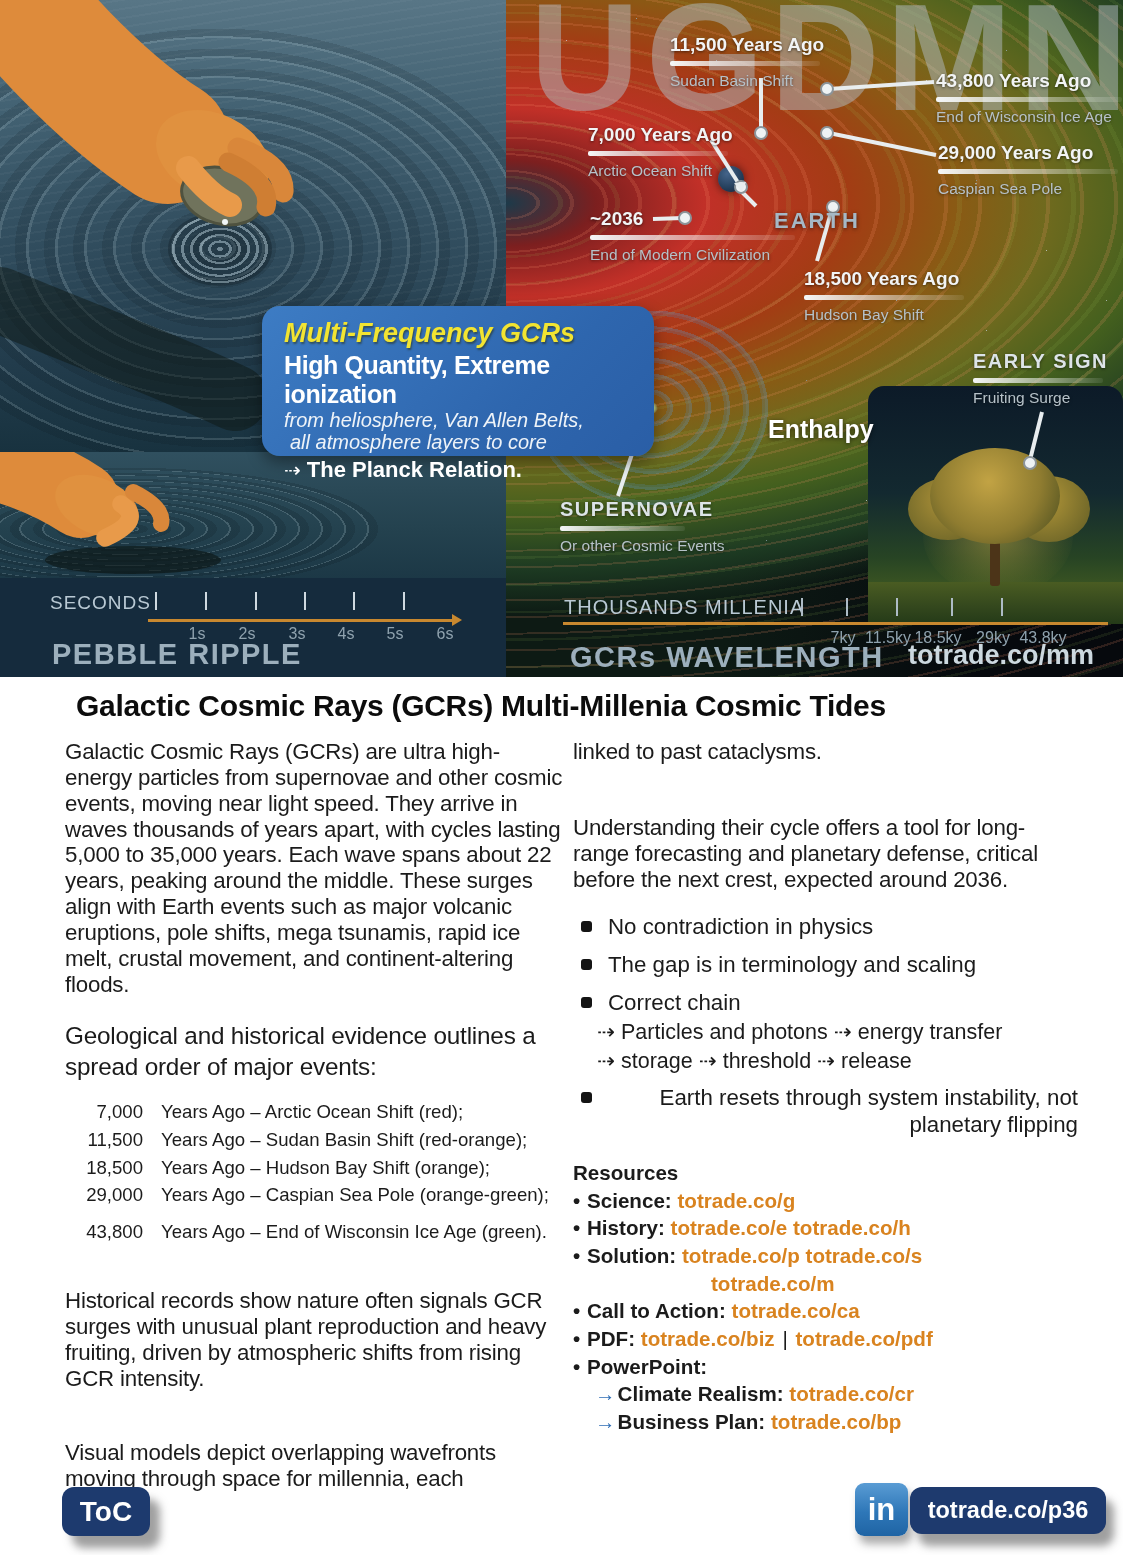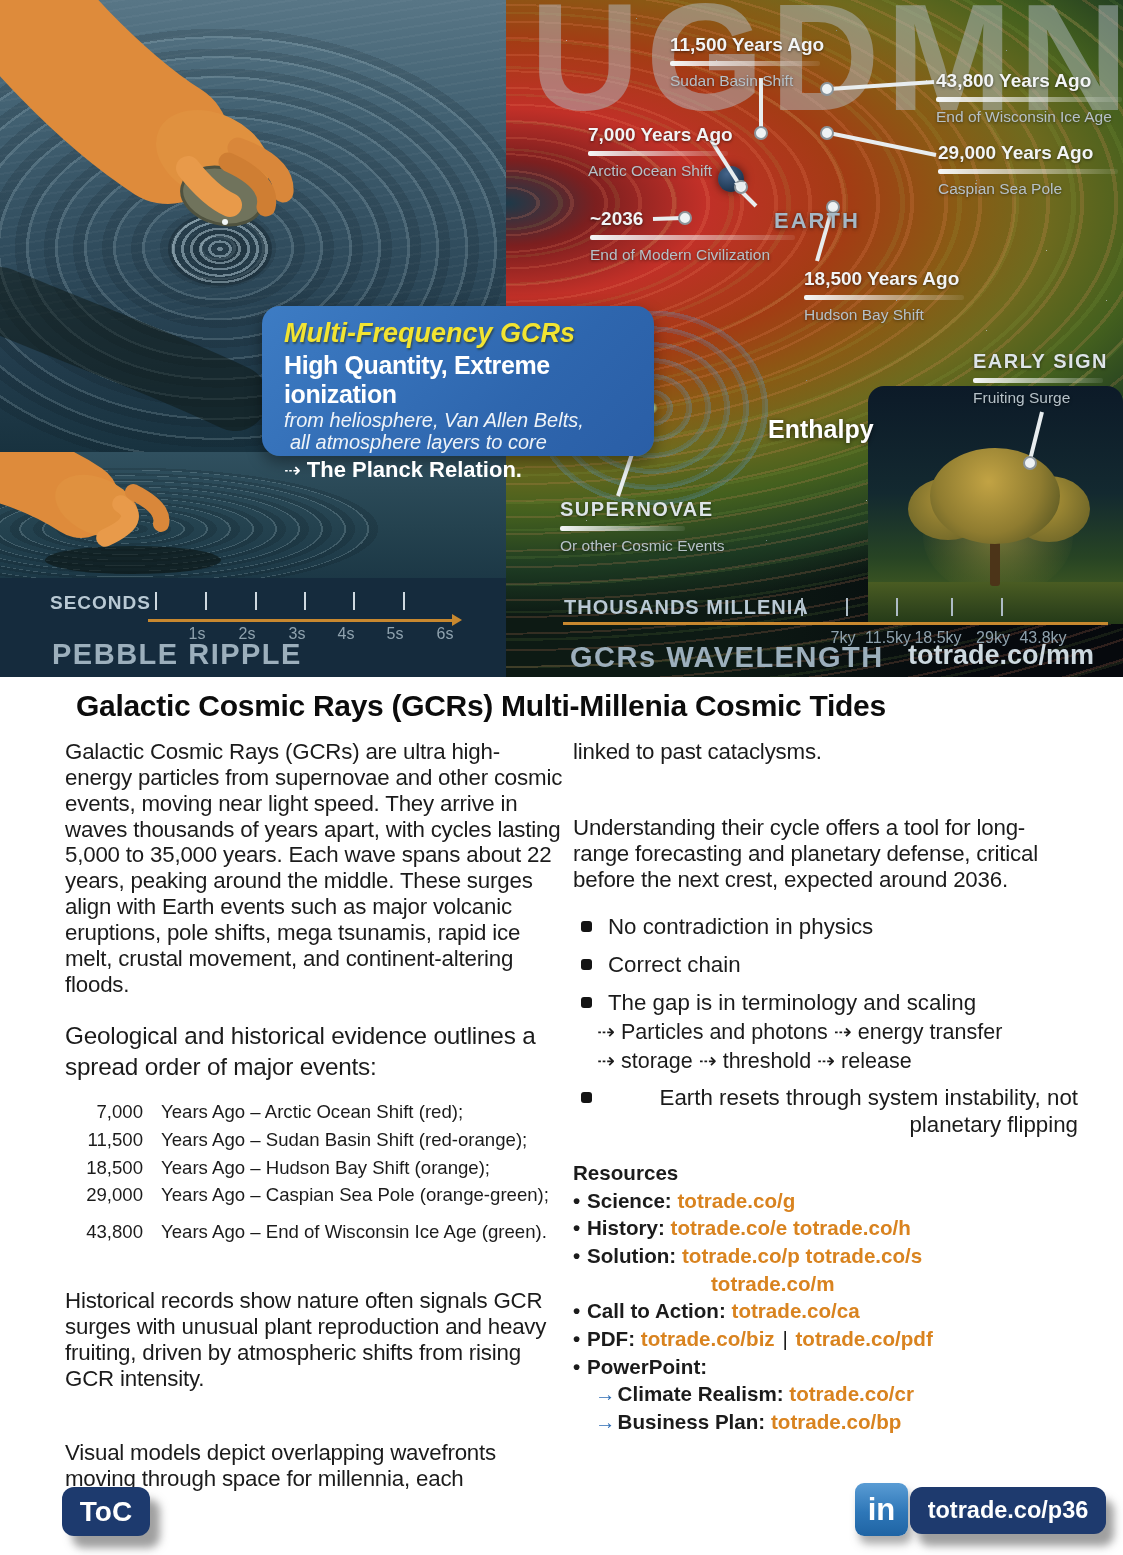--- a/index.html
+++ b/index.html
@@ -28,21 +28,21 @@
   .ripple-core{position:absolute;left:168px;top:212px;width:104px;height:74px;border-radius:50%;
      background:repeating-radial-gradient(ellipse farthest-side at center,
        rgba(225,240,245,.35) 0 3px, rgba(10,20,26,.3) 3px 9px);}
   .water-lower{position:absolute;left:0;top:452px;width:506px;height:126px;
      background:linear-gradient(180deg,#30505f 0%,#24424f 60%,#1c3846 100%);}
   .ripple-low{position:absolute;left:-135px;top:14px;width:520px;height:126px;border-radius:50%;
      background:repeating-radial-gradient(ellipse farthest-side at center,
        rgba(0,0,0,0) 0 12px, rgba(205,225,230,.18) 12px 14px, rgba(8,18,24,.16) 14px 23px);}
   .axis-strip-left{position:absolute;left:0;top:578px;width:506px;height:99px;background:#152b3d;}
   
-  .ax-label{position:absolute;font-weight:700;color:#b9c9d4;font-size:19px;letter-spacing:1px;}
+  .ax-label{position:absolute;font-weight:400;color:#b9c9d4;font-size:19px;letter-spacing:1px;}
   .ax-title{position:absolute;font-weight:700;color:#9cafbc;font-size:29px;letter-spacing:1.5px;}
   .ax-line{position:absolute;height:3px;background:#c8882f;}
   .ax-line .arrowhead{position:absolute;right:-9px;top:-5px;width:0;height:0;
       border-left:10px solid #c8882f;border-top:6px solid transparent;border-bottom:6px solid transparent;}
   .tick{position:absolute;width:2px;height:18px;background:#cfd9e0;top:0;}
   .tick-label{position:absolute;color:#8fa2ae;font-size:16px;top:0;transform:translateX(-50%);margin-left:41px;}
   .mm-site{position:absolute;font-weight:700;color:#ccd8df;font-size:27px;}
   
   .watermark{position:absolute;left:24px;top:-30px;font-size:152px;font-weight:800;
      letter-spacing:6px;color:rgba(178,188,196,.5);white-space:nowrap;}
@@ -336,25 +336,25 @@
       <div class="col-right">
         <div class="para">linked to past cataclysms.</div>
         <div class="para rp2">Understanding their cycle offers a tool for long-range forecasting and planetary defense, critical before the next crest, expected around 2036.</div>
         <div class="bullets">
           <div class="bullet-row">
             <span class="sq"></span>
             <span>No contradiction in physics</span>
           </div>
           <div class="bullet-row">
             <span class="sq"></span>
-            <span>Correct chain</span>
+            <span>The gap is in terminology and scaling</span>
           </div>
           <div class="bullet-row">
             <span class="sq"></span>
-            <span>The gap is in terminology and scaling</span>
+            <span>Correct chain</span>
           </div>
           <div class="chain">⇢ Particles and photons ⇢ energy transfer</div>
           <div class="chain">⇢ storage ⇢ threshold ⇢ release</div>
           <div class="bullet-row">
             <span class="sq"></span>
             <span>Earth resets through system instability, not planetary flipping</span>
           </div>
         </div>
 
         <div class="resources">

